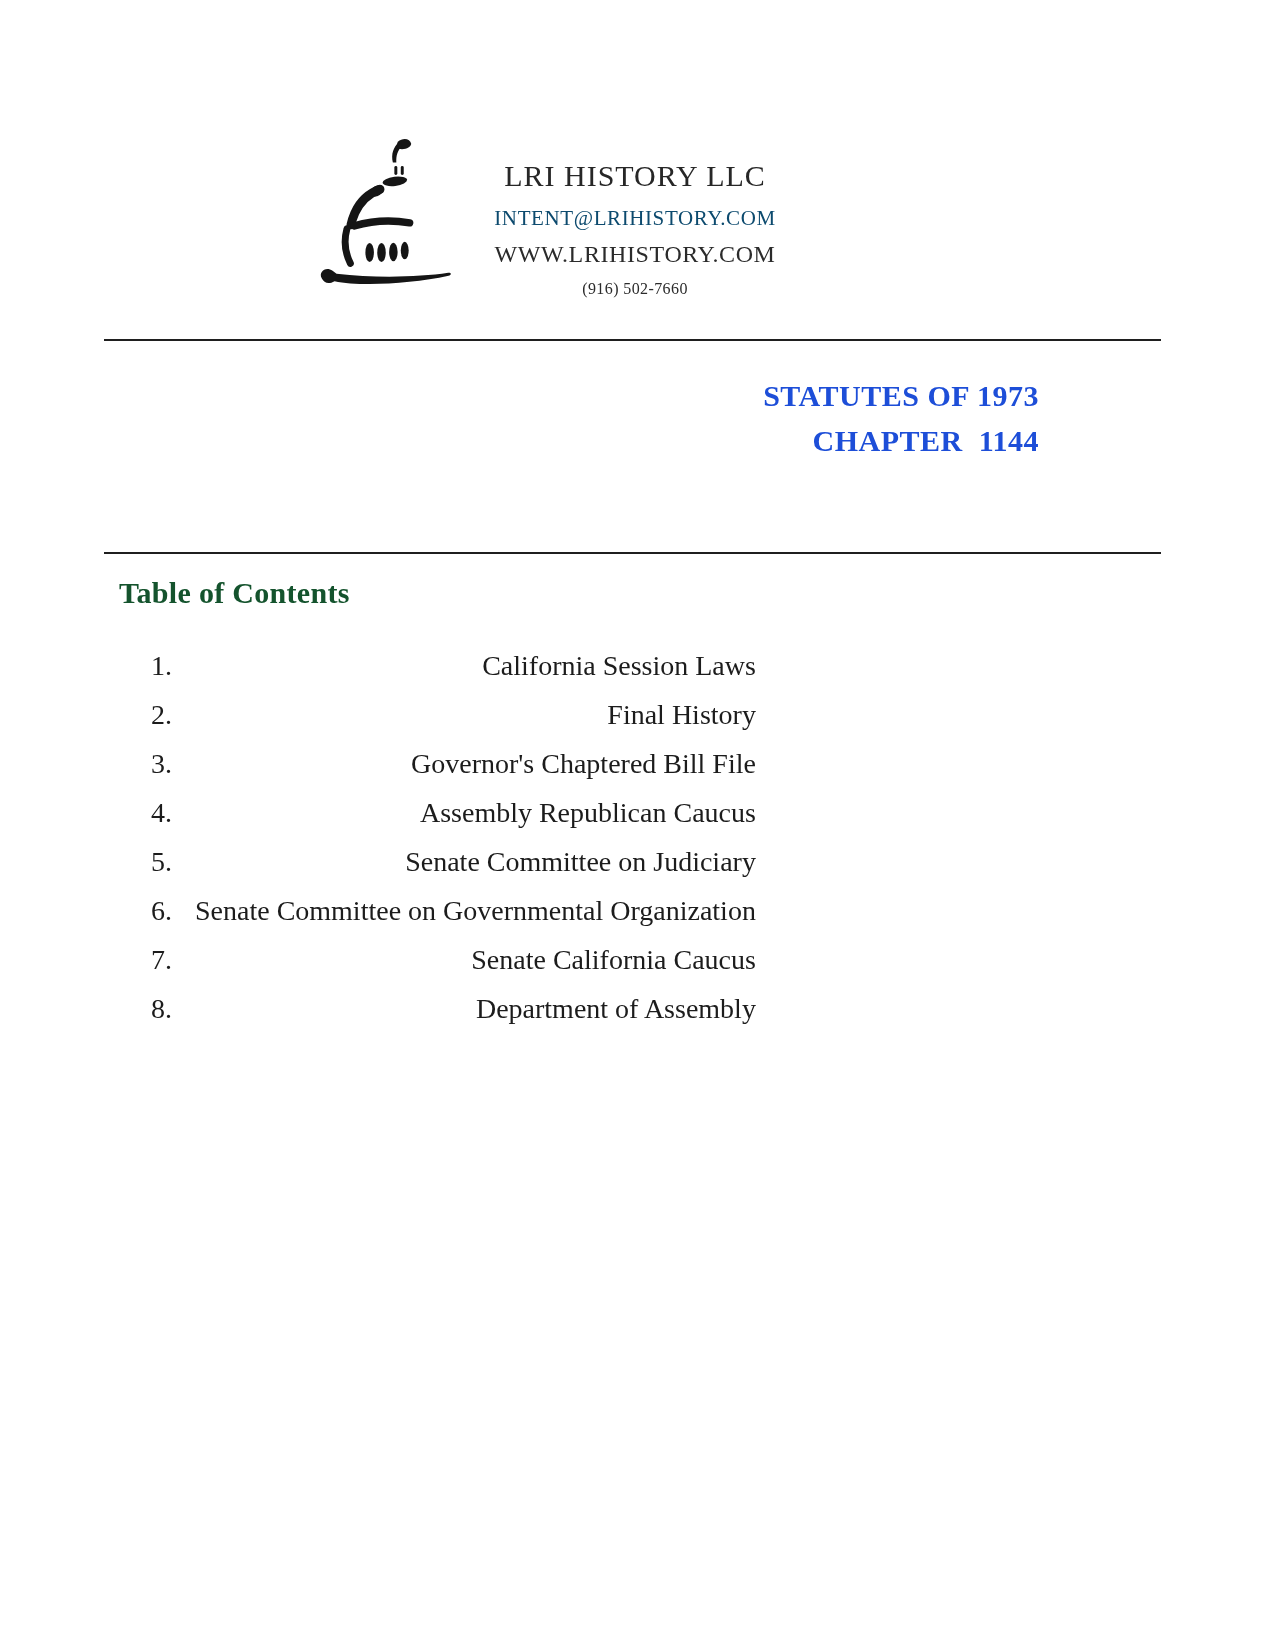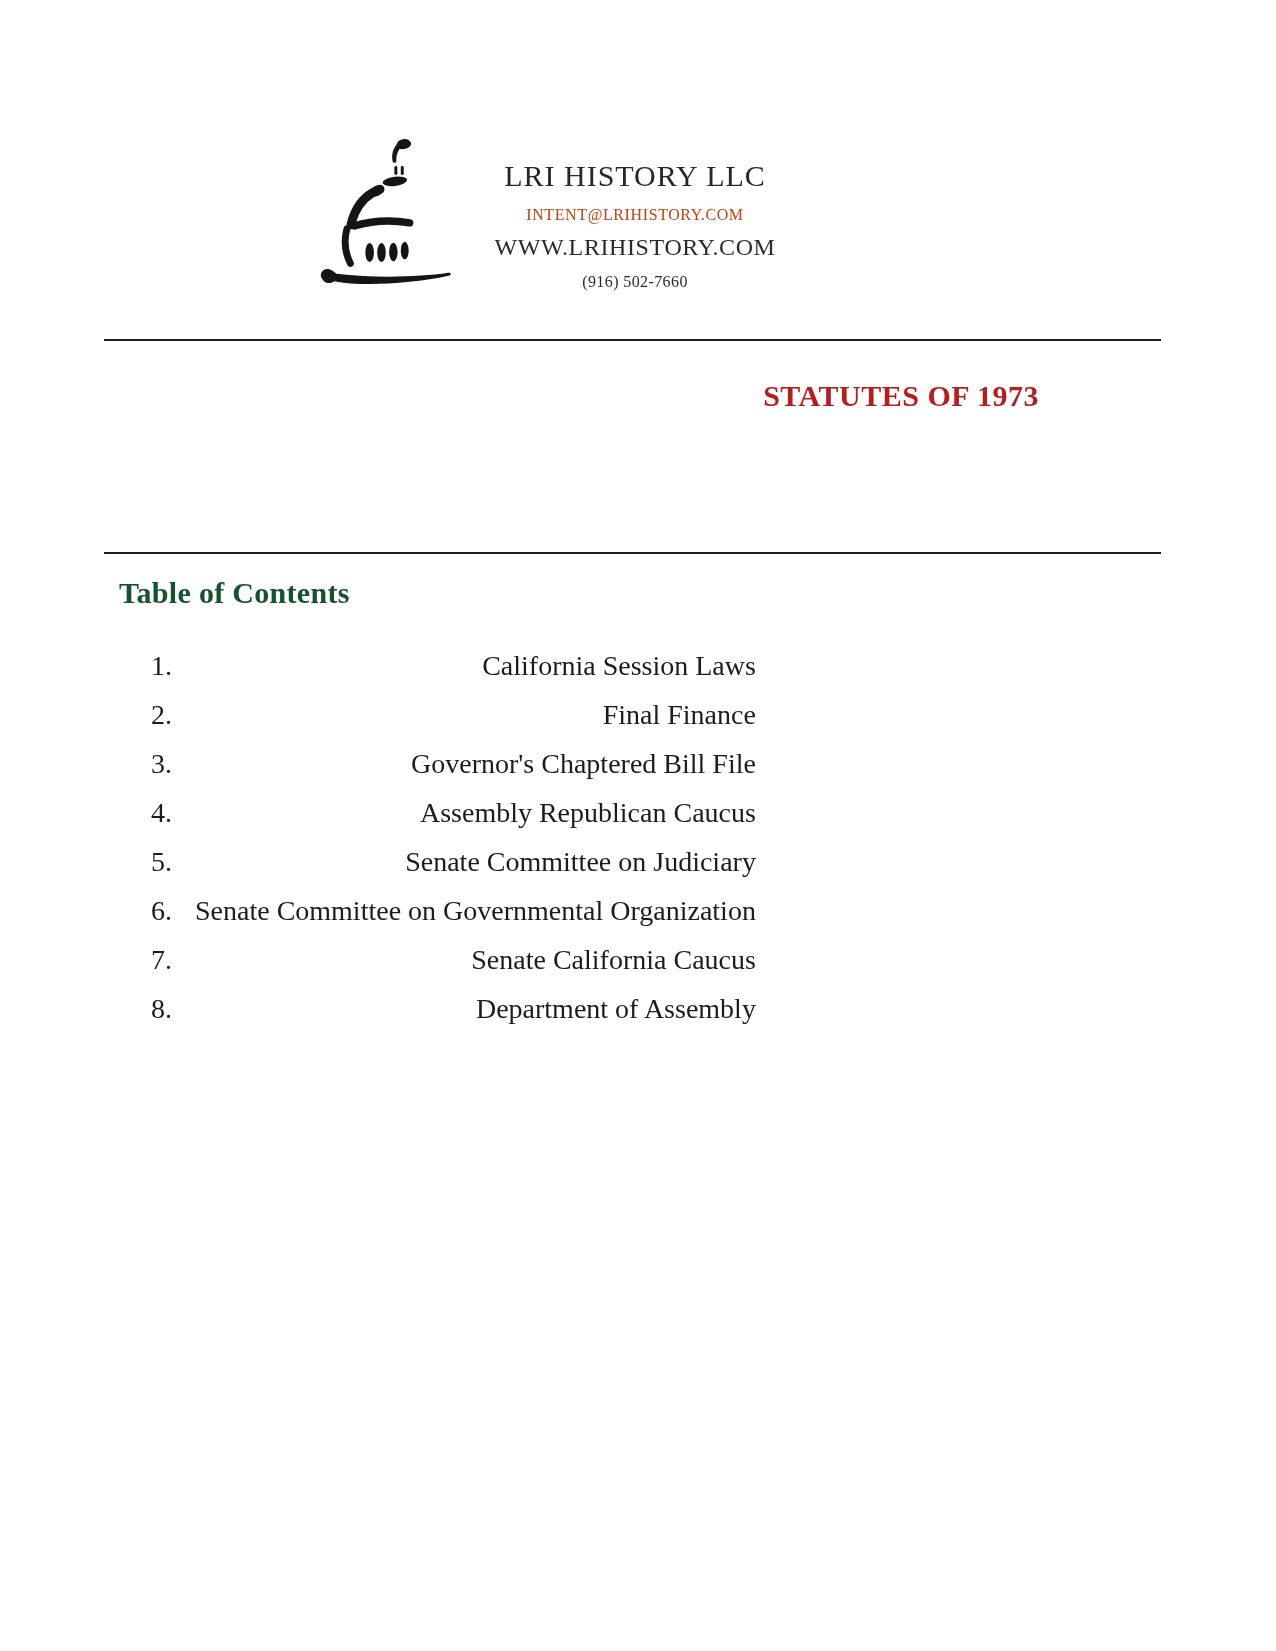--- a/index.html
+++ b/index.html
@@ -36,24 +36,24 @@
       text-align: center;
     }
     .company {
       font-size: 30px;
       letter-spacing: 1px;
       color: #272727;
       line-height: 32px;
       white-space: nowrap;
     }
     .email {
-      font-size: 16px;
+      font-size: 21px;
       letter-spacing: 0.6px;
       margin-top: 14px;
-      color: #c2410c;
+      color: #0c4a6e;
       white-space: nowrap;
     }
     .website {
       font-size: 24px;
       letter-spacing: 0.6px;
       margin-top: 10px;
       color: #2b2b2b;
       white-space: nowrap;
     }
     .phone {
@@ -77,21 +77,21 @@
 
     
     .title-block {
       position: absolute;
       right: 233px;
       top: 373px;
       text-align: right;
       font-weight: bold;
       font-size: 30px;
       line-height: 45px;
-      color: #b91c1c;
+      color: #1d4ed8;
       letter-spacing: 0.5px;
     }
     .title-line { white-space: pre-wrap; }
 
     
     .toc-heading {
       position: absolute;
       left: 115px;
       top: 576px;
       margin: 0;
@@ -167,34 +167,35 @@
       <div class="email">INTENT@LRIHISTORY.COM</div>
       <div class="website">WWW.LRIHISTORY.COM</div>
       <div class="phone">(916) 502-7660</div>
     </div>
   </header>
 
   <div class="rule rule-top"></div>
 
   <div class="title-block">
     <div class="title-line">STATUTES OF 1973</div>
+    <div class="title-line">CHAPTER  1144</div>
   </div>
 
   <div class="rule rule-bottom"></div>
 
   <section>
     <h1 class="toc-heading">Table of Contents</h1>
     <ol class="toc-list">
       <li class="toc-item">
         <span class="toc-num">1.</span>
         <span class="toc-label">California Session Laws</span>
       </li>
       <li class="toc-item">
         <span class="toc-num">2.</span>
-        <span class="toc-label">Final Finance</span>
+        <span class="toc-label">Final History</span>
       </li>
       <li class="toc-item">
         <span class="toc-num">3.</span>
         <span class="toc-label">Governor's Chaptered Bill File</span>
       </li>
       <li class="toc-item">
         <span class="toc-num">4.</span>
         <span class="toc-label">Assembly Republican Caucus</span>
       </li>
       <li class="toc-item">

